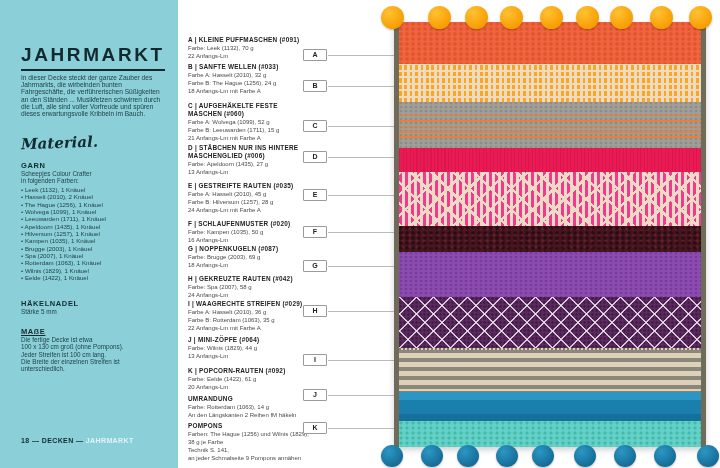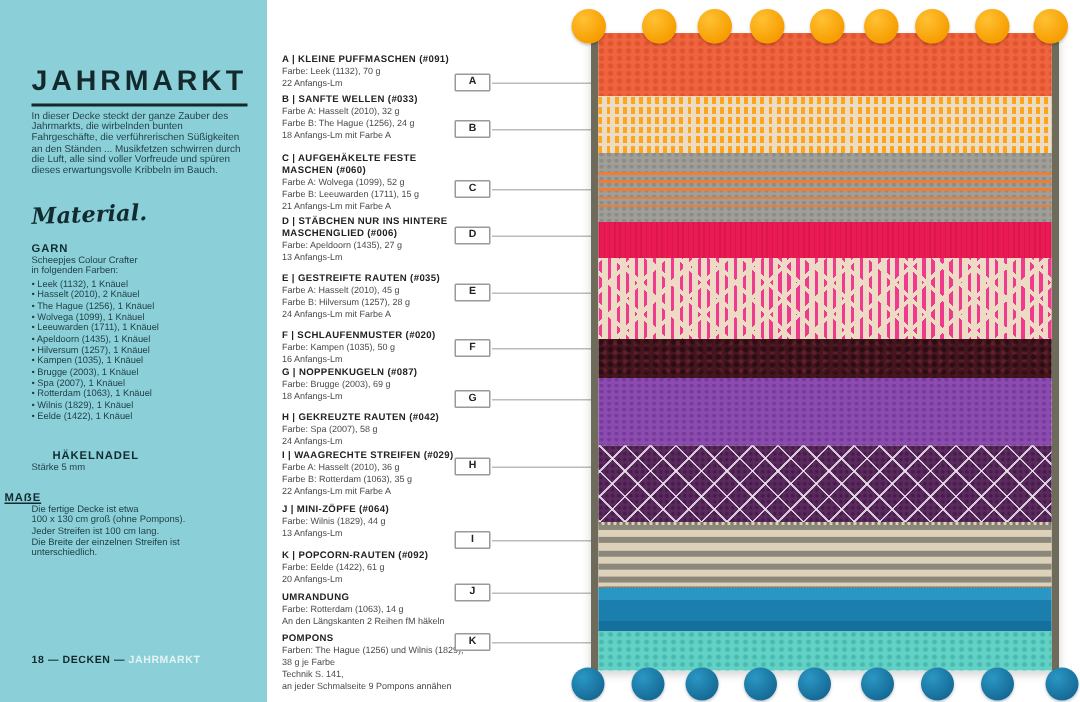--- a/index.html
+++ b/index.html
@@ -27,23 +27,23 @@
   .sb-h { font-size:7.5px; font-weight:bold; letter-spacing:.6px; color:#122b30; }
   .sb-garn-h   { position:absolute; left:21px; top:161px; }
   .sb-garn-intro {
     position:absolute; left:21px; top:170px; font-size:6.3px; line-height:7.2px;
     color:#1e3d42; white-space:pre-line;
   }
   .sb-garn-items {
     position:absolute; left:21px; top:186px; font-size:6.2px; line-height:7.35px;
     color:#1e3d42; white-space:pre-line;
   }
-  .sb-nadel-h  { position:absolute; left:35px; top:299px; }
+  .sb-nadel-h  { position:absolute; left:21px; top:299px; }
   .sb-nadel-t  { position:absolute; left:21px; top:308px; font-size:6.3px; color:#1e3d42; }
-  .sb-masse-h  { position:absolute; left:3px; top:327px;text-decoration:underline; }
+  .sb-masse-h  { position:absolute; left:21px; top:327px;text-decoration:underline; }
   .sb-masse-t  {
     position:absolute; left:21px; top:336px; width:140px; font-size:6.3px;
     line-height:7.3px; color:#1e3d42; white-space:pre-line;
   }
   .sb-footer { position:absolute; left:21px; top:437px; font-size:7px; letter-spacing:.4px; }
   .sb-footer .f-main  { font-weight:bold; color:#13292e; }
   .sb-footer .f-muted { font-weight:bold; color:rgba(255,255,255,.75); }
 
   
   .pattern-col { position:absolute; left:188px; top:0; width:124px; height:468px; }

